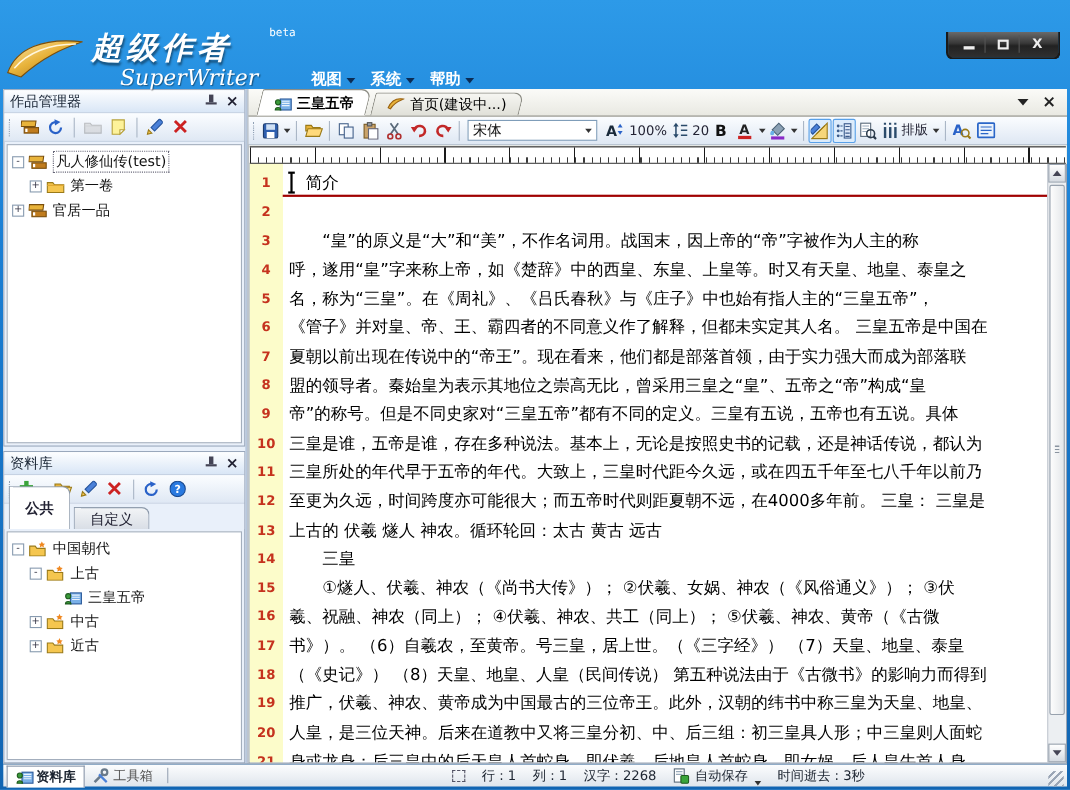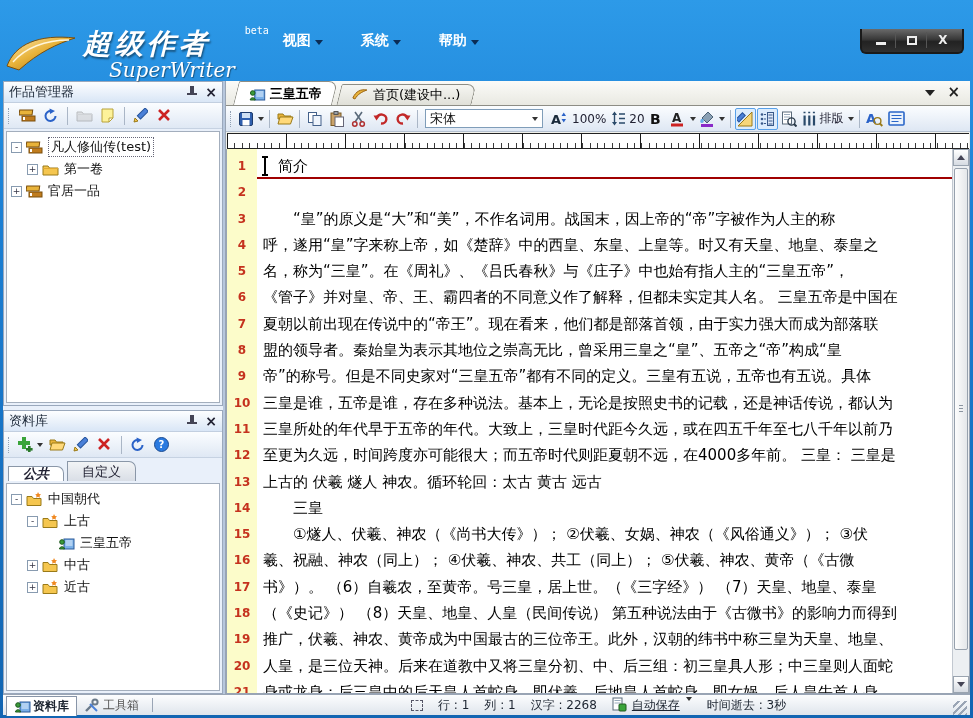--- a/index.html
+++ b/index.html
@@ -16,21 +16,21 @@
   }
 
   
   .titlebar { height:53px; position:relative; display:flex; color:#fff; flex:0 0 auto;margin-top:25px; }
   .logo { display:flex; align-items:center; padding-left:2px; }
   .logo svg { display:block; }
   .logo-text { margin-left:4px; line-height:1; position:relative; }
   .logo-cn { font-size:28px; font-weight:bold; font-style:italic; letter-spacing:4px; text-shadow:1px 2px 2px rgba(0,0,0,.45); }
   .logo-en { font-size:20px; font-style:italic; font-family:"DejaVu Serif","Liberation Serif",serif; margin:2px 0 0 26px; text-shadow:1px 1px 1px rgba(0,0,0,.4); }
   .beta { position:absolute; top:-4px; right:-34px; font-size:10px; font-family:"DejaVu Sans Mono",monospace; }
-  .menubar { display:flex; align-items:flex-start; gap:38px; margin-left:48px; margin-top:4px; }
+  .menubar { display:flex; align-items:flex-end; gap:14px; margin-left:48px; margin-top:4px; }
   .menu-item { display:flex; align-items:center; gap:4px; font-size:14px; font-weight:bold; cursor:default; }
   .menu-caret { width:0; height:0; border-left:4px solid transparent; border-right:4px solid transparent; border-top:5px solid #0b2c55; margin-top:2px; }
   .win-controls { position:absolute; top:1px; right:6px; display:flex; background:linear-gradient(#6a6a6a,#383838 45%,#222 55%,#303030); border:2px solid #1a1a1a; border-top:none; border-radius:0 0 6px 6px; padding:3px 4px 4px; gap:1px; }
   .win-btn { width:30px; height:16px; display:flex; align-items:center; justify-content:center; border-right:1px solid #555; }
   .win-btn:last-child { border-right:none; }
   .glyph-min { width:10px; height:3px; background:#eee; margin-top:6px; }
   .glyph-max { width:10px; height:9px; border:2px solid #eee; }
   .glyph-close { color:#eee; font-weight:bold; font-size:12px; line-height:1; }
 
   
@@ -61,21 +61,21 @@
   .expander { width:11px; height:11px; flex:0 0 11px; border:1px solid #889bb0; background:#fff; font-size:9px; line-height:9px; text-align:center; color:#334; margin:0 4px 0 2px; }
   .expander-space { width:17px; flex:0 0 17px; }
   .ticon { width:18px; height:15px; flex:0 0 18px; margin-right:4px; }
   .ticon svg { display:block; }
   .tlabel { white-space:nowrap; }
   .tree-row.selected .tlabel { border:1px dotted #667; padding:0 2px; }
 
   
   .libtabs { display:flex; align-items:flex-end; height:23px; flex:0 0 23px; padding-left:4px; background:#e9f0fa; }
   .libtab { height:20px; display:flex; align-items:center; padding:0 14px; font-size:13px; border:1px solid #8a97a8; border-bottom:none; border-radius:0 7px 0 0; background:linear-gradient(#f2f4f6,#d9dee6); margin-right:3px; color:#223; }
-  .libtab.active { background:#fff; height:15px; font-weight:bold;font-style:italic; }
+  .libtab.active { background:#fff; height:39px; font-weight:bold; }
 
   
   .content { flex:1; display:flex; flex-direction:column; min-width:0; background:#f0f0ea; border-left:1px solid #98a4b4; }
   .tabbar { height:25px; flex:0 0 25px; display:flex; align-items:flex-end; padding-left:10px; background:linear-gradient(#fbfbf8,#e9e9e2); border-bottom:1px solid #8d8d85; position:relative; }
   .doc-tab { height:21px; display:flex; align-items:center; padding:0 12px; margin-right:4px; border:1px solid #8d8d85; border-bottom:none; border-radius:2px 9px 0 0; transform:skewX(-14deg); background:linear-gradient(#f6f6f2,#e0e0d8); }
   .doc-tab > * { transform:skewX(14deg); }
   .doc-tab.active { background:#fff; height:24px; font-weight:bold; }
   .doc-tab .tab-icon { width:16px; height:14px; margin-right:5px; }
   .tabbar-extras { position:absolute; right:10px; top:4px; display:flex; align-items:center; gap:12px; color:#222; }
   .tab-caret { width:0; height:0; border-left:5px solid transparent; border-right:5px solid transparent; border-top:6px solid #222; }
@@ -119,21 +119,21 @@
 
   
   .statusbar { height:21px; flex:0 0 21px; display:flex; align-items:center; background:linear-gradient(#fcfdfe,#dfe5ec); border-top:1px solid #9aa5b5; font-size:12px; color:#1c2430; padding:0 3px; }
   .status-tab { display:flex; align-items:center; gap:4px; height:20px; padding:0 7px; margin-top:1px; }
   .status-tab.active { background:#fff; border:1px solid #8895a8; border-bottom:none; font-weight:bold; }
   .status-tab .icon16 { width:15px; height:15px; }
   .status-tab.inactive { color:#555; }
   .vbar { width:1px; height:14px; background:#9aa5b5; margin:0 6px; }
   .status-fields { display:flex; align-items:center; gap:15px; margin-left:252px; }
   .sel-icon { width:12px; height:11px; border:1px dashed #556; }
-  .autosave-group { display:flex; align-items:flex-start; gap:4px;text-decoration:underline; }
+  .autosave-group { display:flex; align-items:flex-end; gap:4px; }
   .resize-grip { margin-left:auto; width:14px; height:14px; align-self:flex-end;
       background:repeating-linear-gradient(135deg,transparent 0 3px,#9aa5b5 3px 5px); }
 </style>
 </head>
 <body>
 
 <div class="window">
 
   <div class="titlebar">
     <div class="logo">

